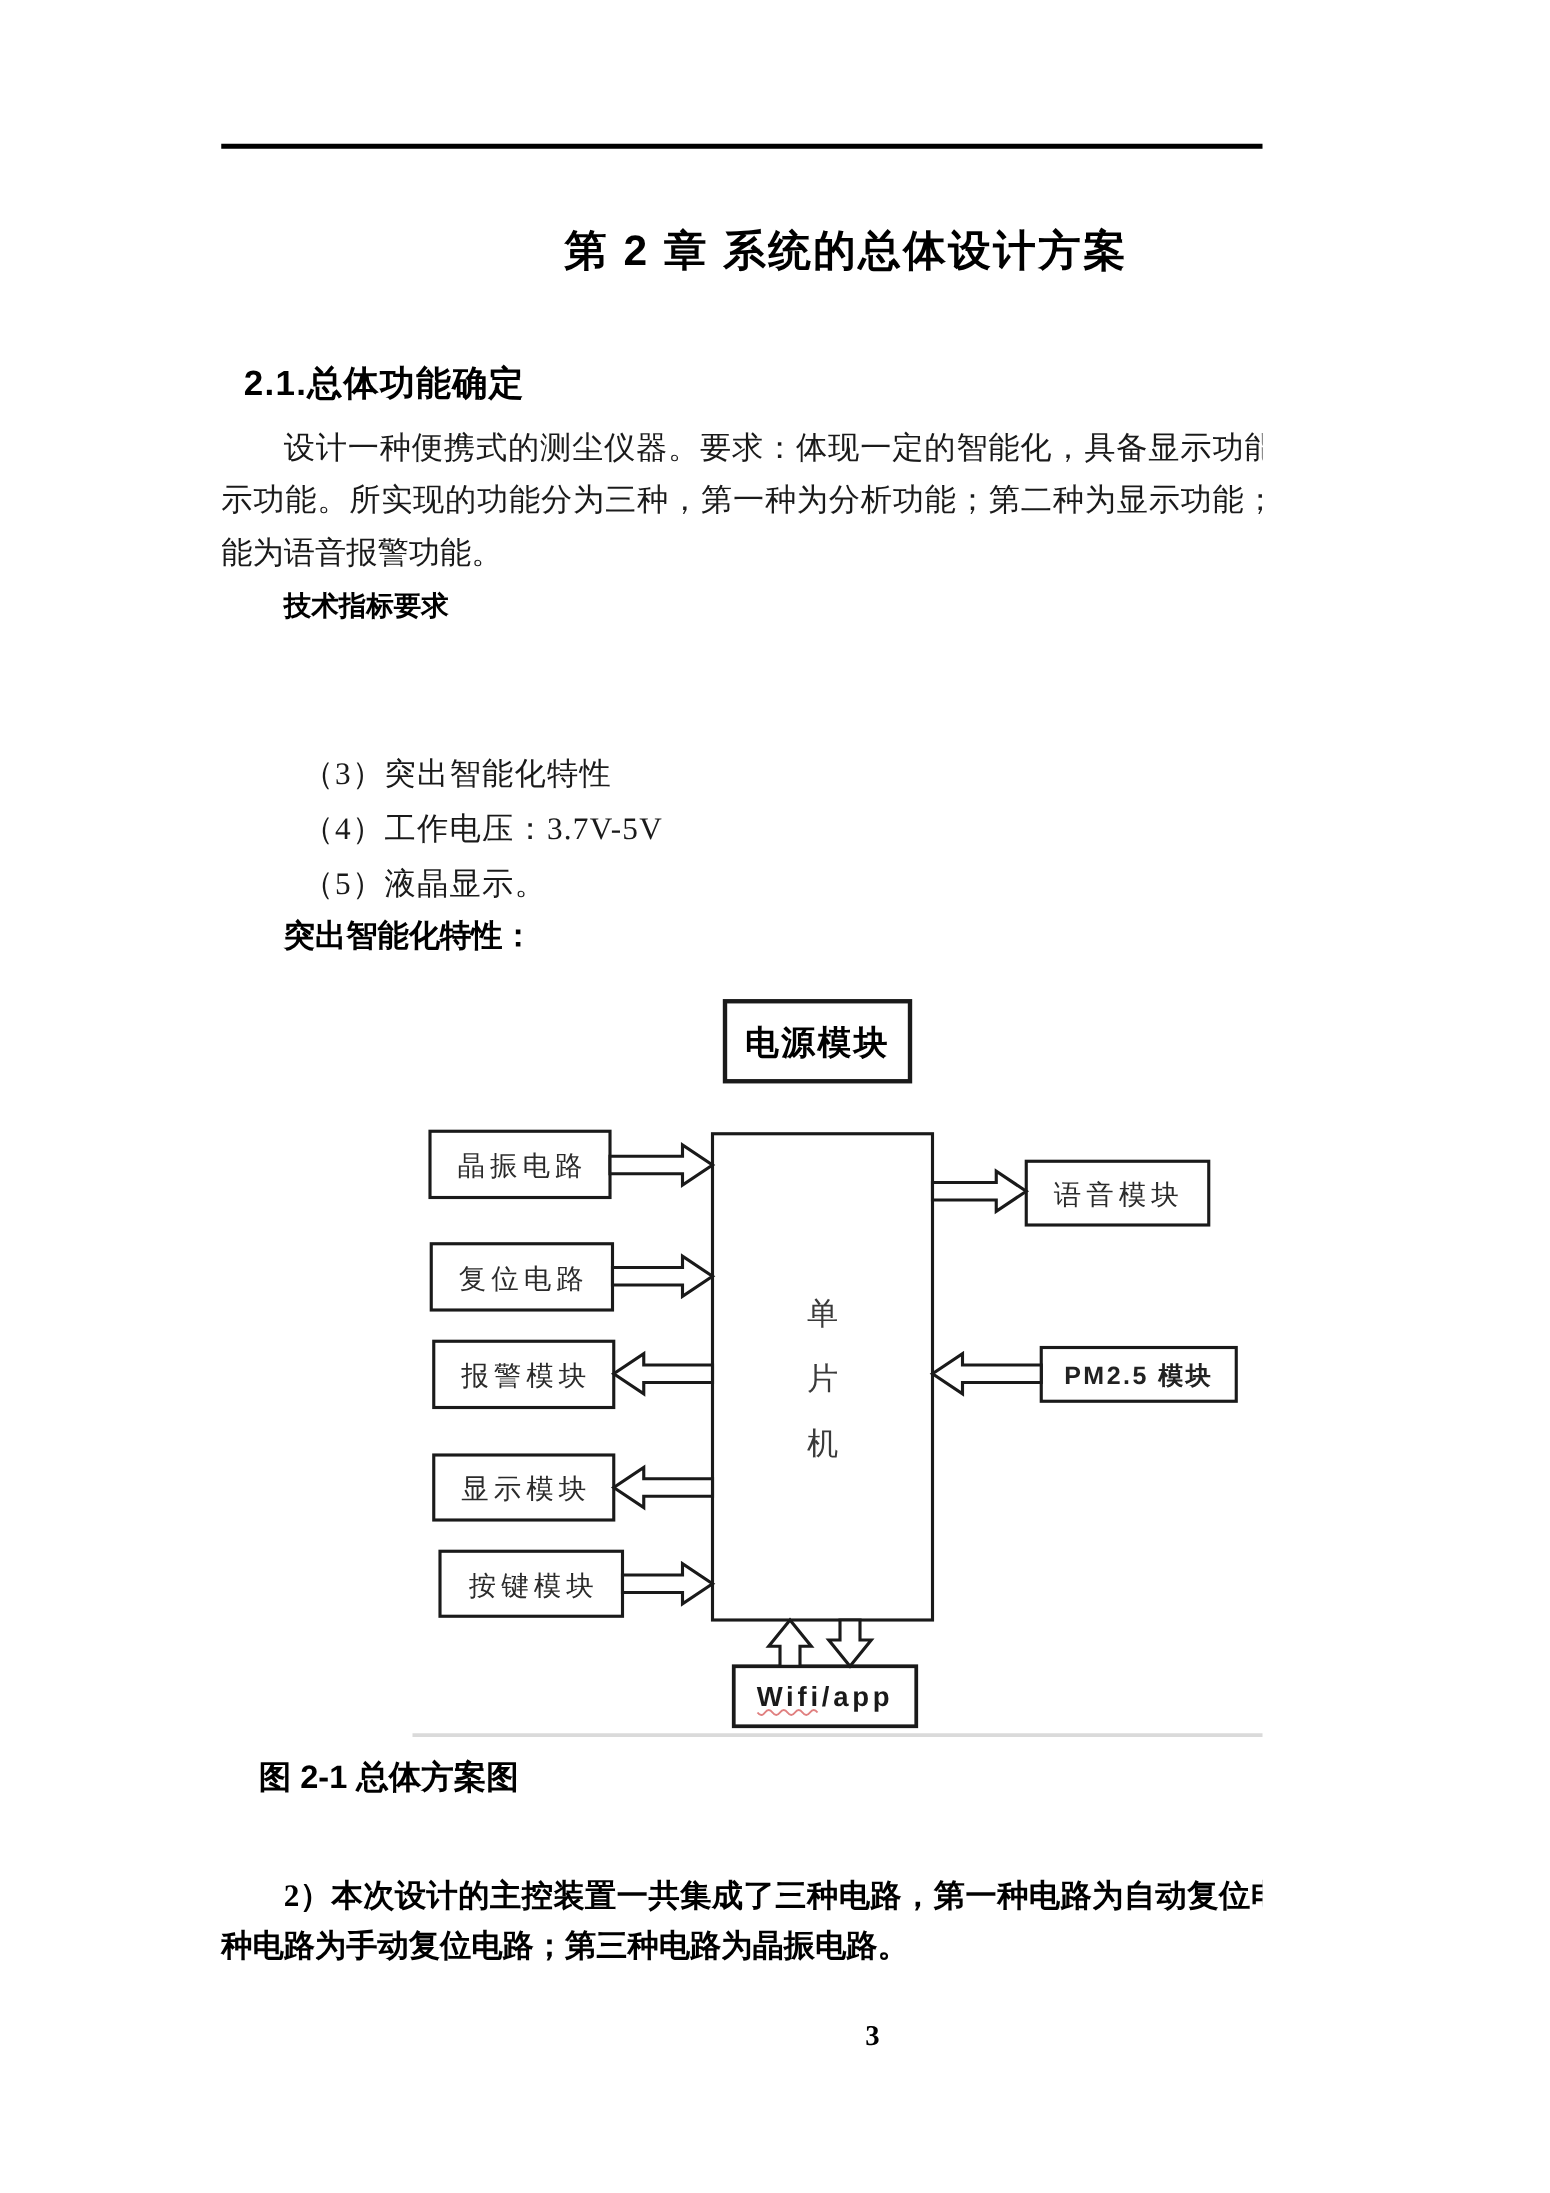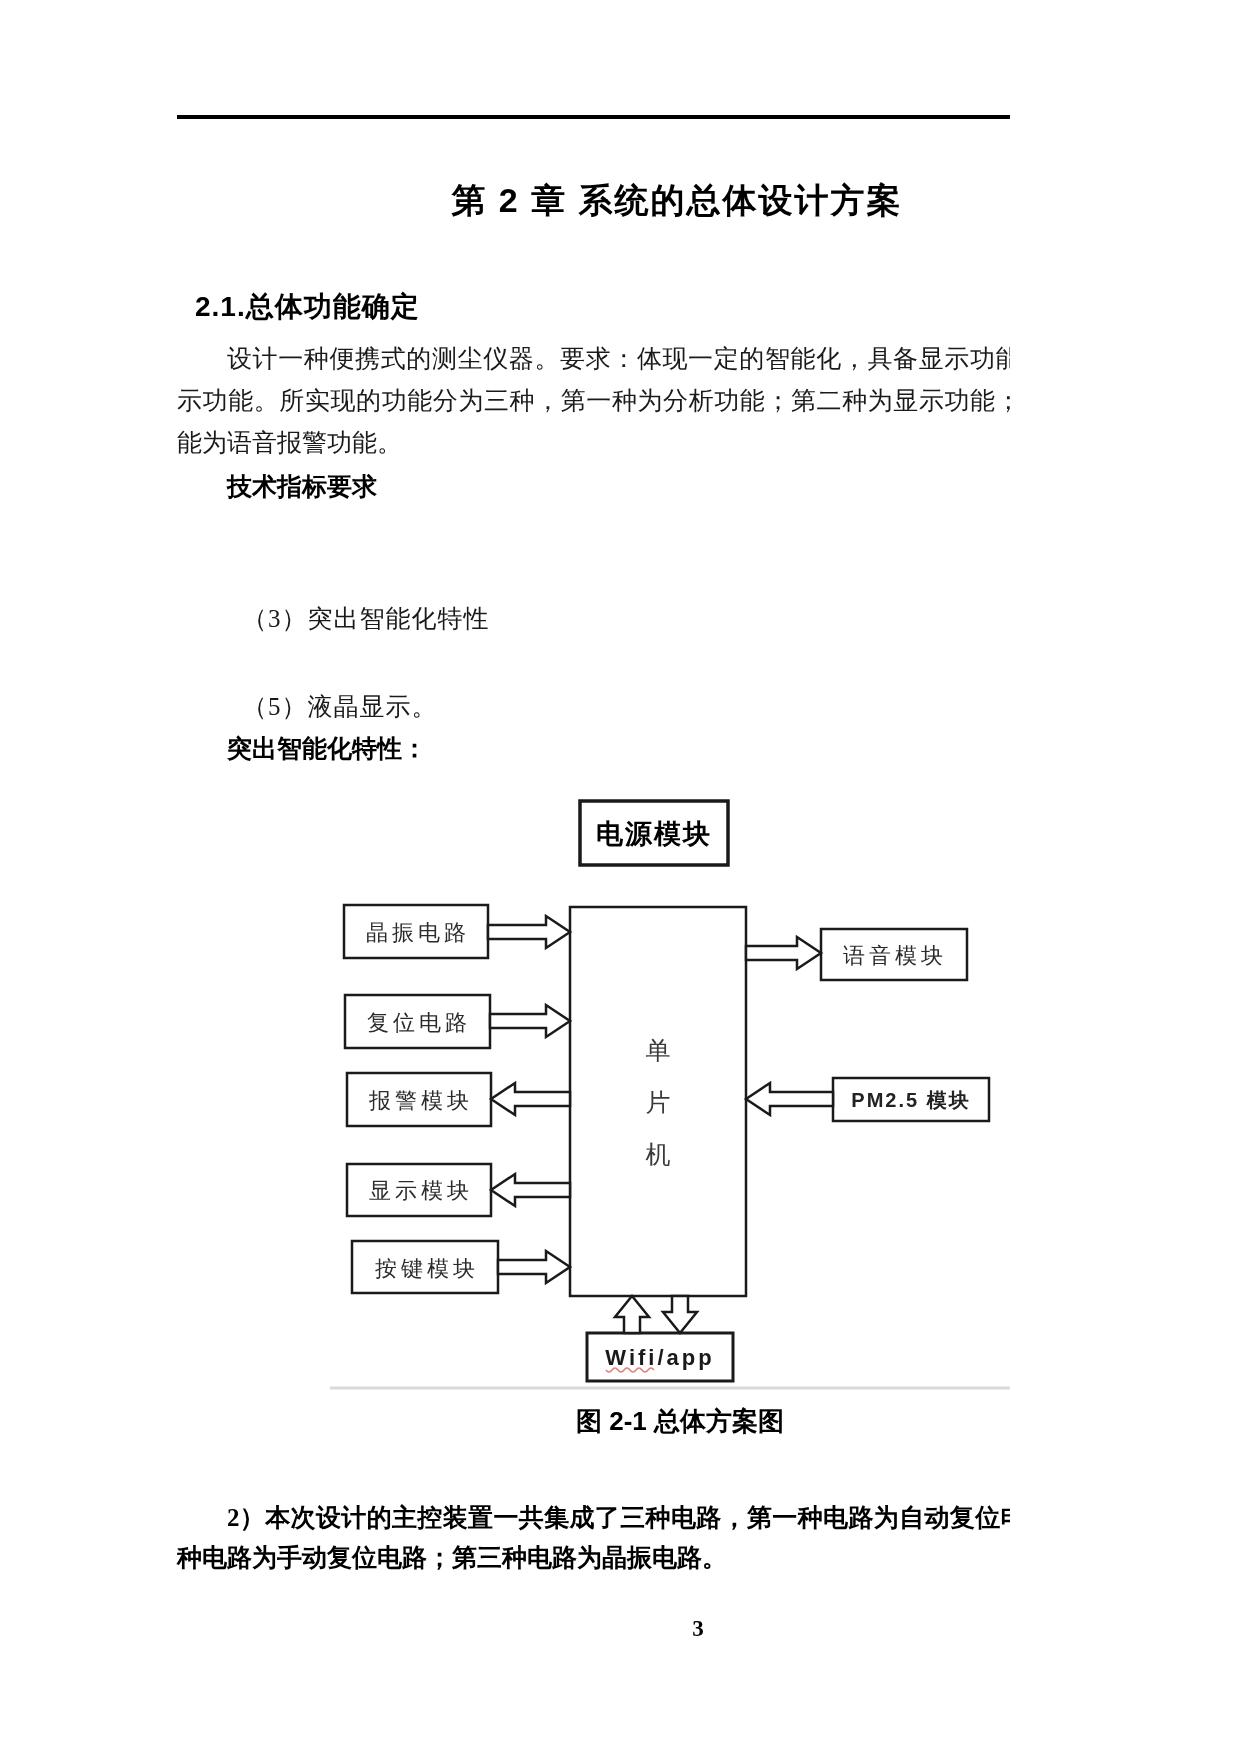--- a/index.html
+++ b/index.html
@@ -24,34 +24,34 @@
     font-weight:bold;font-size:28px;color:#000;letter-spacing:1px;margin-left:18px;
   }
   .para{
     position:absolute;left:177px;width:946px;
     font-size:25px;line-height:42px;text-align:justify;text-indent:2em;
     color:#1a1a1a;
   }
   .para1{top:338px;}
   .spec-heading{
     position:absolute;left:227px;top:470px;
-    font-weight:bold;font-size:25px;color:#000;
+    font-weight:bold;font-size:22px;color:#000;
   }
   .spec-item{
     position:absolute;left:242px;
     font-size:25px;color:#1a1a1a;letter-spacing:1px;
   }
   .figure-intro{
     position:absolute;left:227px;top:732px;
     font-weight:bold;font-size:25px;color:#000;
   }
   .diagram{position:absolute;left:300px;top:790px;width:810px;height:605px;}
   .figure-caption{
     position:absolute;left:177px;top:1404px;width:946px;
-    text-align:center;transform:translateX(30px);
+    text-align:left;transform:translateX(30px);
     font-family:"Liberation Sans", sans-serif;
     font-weight:bold;font-size:26px;color:#000;
   }
   .note1{
     position:absolute;left:227px;top:1458px;
     font-weight:bold;font-size:25px;color:#000;letter-spacing:1px;
   }
   .note2{
     position:absolute;left:177px;top:1498px;width:950px;
     font-weight:bold;font-size:25px;line-height:40px;
@@ -82,20 +82,21 @@
 
   <div class="chapter-title">第 2 章 系统的总体设计方案</div>
 
   <div class="section-heading">2.1.总体功能确定</div>
 
   <div class="para para1">设计一种便携式的测尘仪器。要求：体现一定的智能化，具备显示功能，语音提示功能。所实现的功能分为三种，第一种为分析功能；第二种为显示功能；第三种功能为语音报警功能。</div>
 
   <div class="spec-heading">技术指标要求</div>
 
   <div class="spec-item" style="top:602px">（3）突出智能化特性</div>
+  <div class="spec-item" style="top:646px">（4）工作电压：3.7V-5V</div>
   <div class="spec-item" style="top:690px">（5）液晶显示。</div>
 
   <div class="figure-intro">突出智能化特性：</div>
 
   <svg class="diagram" viewBox="0 0 810 605" xmlns="http://www.w3.org/2000/svg">
 
     <rect class="box" x="280" y="11" width="148" height="64" stroke-width="3.5"></rect>
     <text class="lbl-bold" x="354" y="53">电源模块</text>
 
     <rect class="box" x="270" y="117" width="176" height="389" stroke-width="2.5"></rect>

